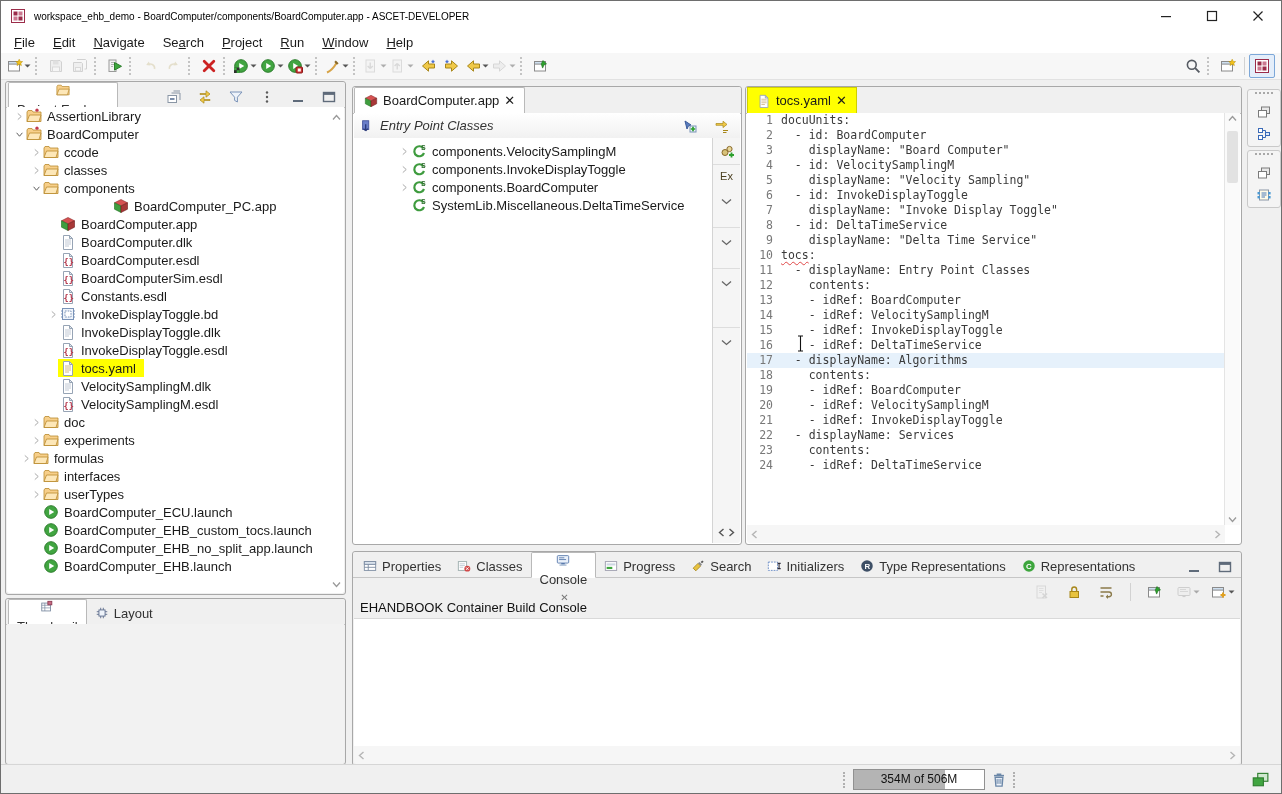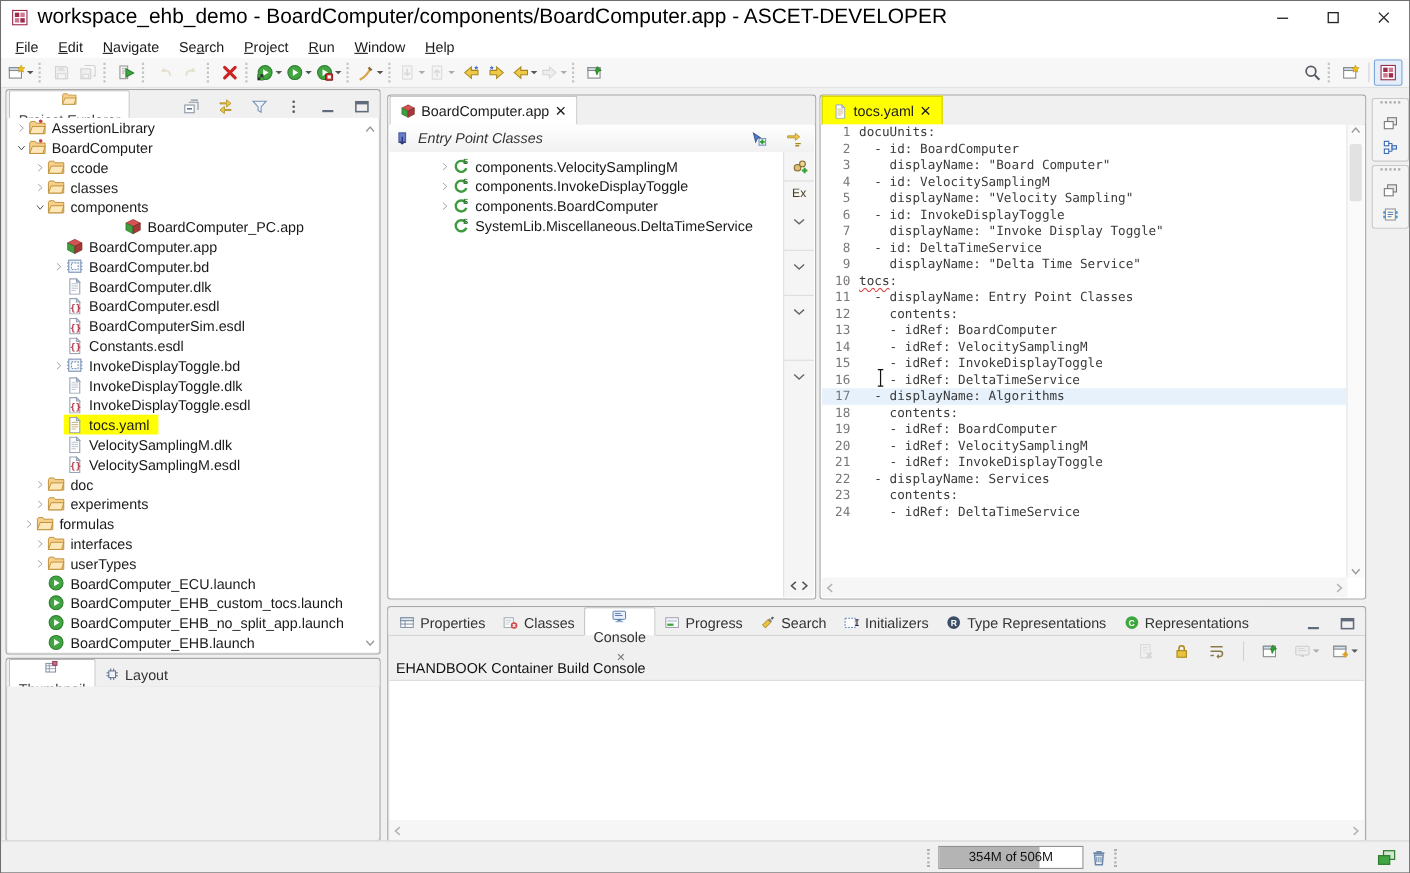--- a/index.html
+++ b/index.html
@@ -4,21 +4,21 @@
 <style>
   html,body{margin:0;padding:0;background:#d9d9d9;}
   .app{position:relative;width:1282px;height:794px;box-sizing:border-box;background:#f0f0f0;
        border:1px solid #6e6e6e;font-family:"Liberation Sans",sans-serif;font-size:13px;color:#1a1a1a;overflow:hidden;}
   .icon{display:inline-flex;width:16px;height:16px;flex:0 0 auto;}
   .icon svg{width:100%;height:100%;display:block;}
   .icon14{width:14px;height:14px;}
   
   .titlebar{position:absolute;left:0;top:0;right:0;height:30px;background:#fff;display:flex;align-items:center;}
   .titlebar .icon{margin:0 8px 0 9px;}
-  .title-text{font-size:19px;color:#000;}
+  .title-text{font-size:10px;color:#000;}
   .win-btns{position:absolute;right:0;top:0;height:30px;display:flex;}
   .win-btn{width:46px;height:30px;display:flex;align-items:center;justify-content:center;color:#222;}
   
   .menubar{position:absolute;left:0;top:30px;right:0;height:22px;background:#fff;display:flex;align-items:center;padding-left:4px;}
   .menu-item{padding:2px 9px;cursor:default;}
   .menu-item .u{text-decoration:underline;}
   
   .toolbar{position:absolute;left:0;top:52px;right:0;height:26px;background:#f7f7f7;border-bottom:1px solid #e2e2e2;
            display:flex;align-items:center;padding-left:5px;}
   .tbtn{height:22px;min-width:22px;display:flex;align-items:center;justify-content:center;border-radius:2px;padding:0 1px;}
@@ -528,35 +528,20 @@
           <span class="icon">
             <svg viewBox="0 0 16 16" xmlns="http://www.w3.org/2000/svg">
               <polygon points="8,1.5 14.5,4.8 8,8 1.5,4.8" fill="#d65252" stroke="#8a2a2a" stroke-width="0.6"></polygon>
               <polygon points="1.5,4.8 8,8 8,14.5 1.5,11.2" fill="#3f9e3f" stroke="#1f6e1f" stroke-width="0.6"></polygon>
               <polygon points="14.5,4.8 8,8 8,14.5 14.5,11.2" fill="#a83838" stroke="#6e1f1f" stroke-width="0.6"></polygon>
             </svg>
           </span>
           <span class="lbl">BoardComputer.app</span>
         </div>
         <div class="trow" style="padding-left: 40px;">
-          <span class="exp">
-            <svg width="11" height="11" viewBox="0 0 16 16">
-              <path d="M5.5 3.5l5 4.5-5 4.5" fill="none" stroke="#a0a0a0" stroke-width="1.3"></path>
-            </svg>
-          </span>
-          <span class="icon">
-            <svg viewBox="0 0 16 16" xmlns="http://www.w3.org/2000/svg">
-              <rect x="2.5" y="2.5" width="11" height="11" fill="#eef3fa" stroke="#7a93b8"></rect>
-              <rect x="5" y="5" width="6" height="6" fill="#fff" stroke="#7a93b8" stroke-dasharray="1.6 1.1"></rect>
-              <path d="M2.5 5H1M2.5 8H1M2.5 11H1M15 5h-1.5M15 8h-1.5M15 11h-1.5" stroke="#7a93b8"></path>
-            </svg>
-          </span>
-          <span class="lbl">BoardComputer.bd</span>
-        </div>
-        <div class="trow" style="padding-left: 40px;">
           <span class="exp"></span>
           <span class="icon">
             <svg viewBox="0 0 16 16" xmlns="http://www.w3.org/2000/svg">
               <path d="M3.5 1.5h6l3 3v11h-9z" fill="#fff" stroke="#97a4b5"></path>
               <path d="M9.5 1.5v3h3z" fill="#dfe6ef" stroke="#97a4b5"></path>
               <path d="M5 6h6M5 8h6M5 10h6M5 12h4" stroke="#b9c2cf" stroke-width="0.9"></path>
             </svg>
           </span>
           <span class="lbl">BoardComputer.dlk</span>
         </div>

